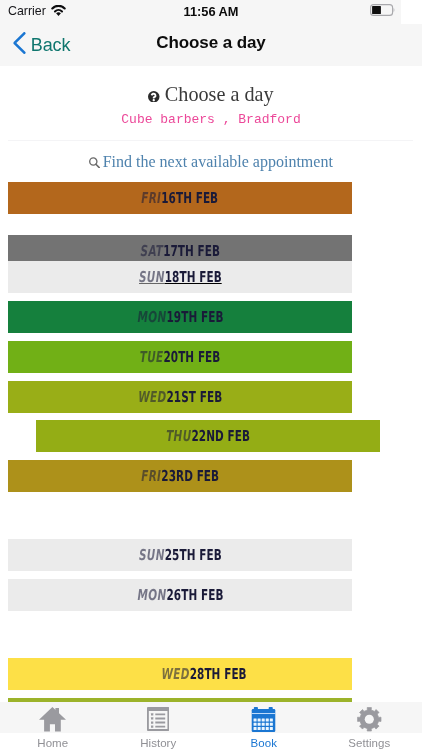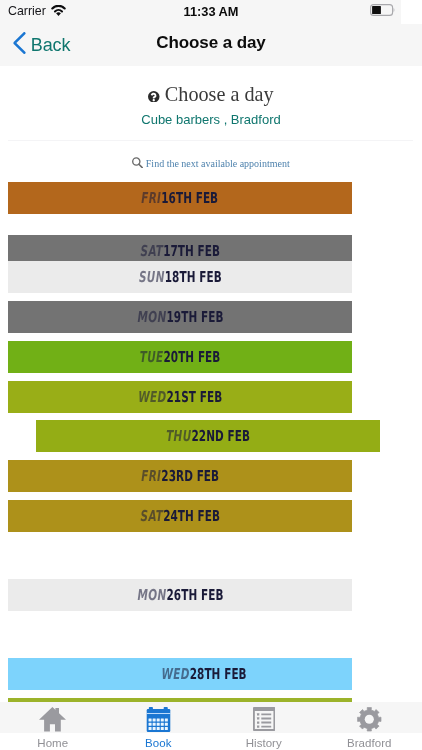--- a/index.html
+++ b/index.html
@@ -34,24 +34,24 @@
   .nav-title { position:absolute; left:0; top:9px; width:422px; text-align:center;
                font-size:17px; font-weight:bold; color:#0c0c0c; letter-spacing:-0.1px; line-height:20px; }
 
   
   .page-head { position:absolute; top:68px; left:0; width:422px; background:#fff; }
   .ph-title { position:absolute; top:15px; left:0; width:422px; text-align:center;
               font-family:"Liberation Serif", serif; font-size:20.2px; color:#3a3a3a;
               line-height:22px; white-space:nowrap; }
   .ph-title .qicon { display:inline-block; vertical-align:-1px; margin-right:5px; }
   .ph-sub { position:absolute; top:44px; left:0; width:422px; text-align:center;
-            font-family:Liberation Sans, sans-serif; font-size:13px; color:#0f766e; line-height:16px; }
+            font-family:Liberation Mono, monospace; font-size:13px; color:#ec4899; line-height:16px; }
   .ph-rule { position:absolute; top:72px; left:8px; width:405px; height:1px; background:#f4f4f6; }
   .ph-link { position:absolute; top:85px; left:0; width:422px; text-align:center; }
-  .ph-link a { font-family:"Liberation Serif", serif; font-size:10px; color:#4e82ad;
+  .ph-link a { font-family:"Liberation Serif", serif; font-size:16px; color:#4e82ad;
                text-decoration:none; white-space:nowrap; }
   .ph-link .sicon { display:inline-block; vertical-align:-1px; margin-right:2.5px; }
 
   
   .daylist { position:absolute; top:182px; left:0; width:422px; height:520px; overflow:hidden; }
   .dayrow {
     position:absolute; left:8px; width:344px; height:32px;
     display:flex; align-items:center; justify-content:center;
     will-change:transform;
   }
@@ -85,21 +85,21 @@
     <div class="sb-left">
       <span class="sb-carrier">Carrier</span>
       <span>
         <svg width="15" height="11.5" viewBox="0 0 15 11.5">
           <path d="M1.35 3.4 A8.6 8.6 0 0 1 13.65 3.4" fill="none" stroke="#0d0d0f" stroke-width="2.2" stroke-linecap="round"></path>
           <path d="M4.0 6.45 A5.0 5.0 0 0 1 11.0 6.45" fill="none" stroke="#0d0d0f" stroke-width="2.1" stroke-linecap="round"></path>
           <path d="M7.5 11.0 L5.1 8.3 a3.5 3.5 0 0 1 4.8 0 Z" fill="#0d0d0f"></path>
         </svg>
       </span>
     </div>
-    <div class="sb-time">11:33 AM</div>
+    <div class="sb-time">11:56 AM</div>
     <div class="sb-right">
       <svg width="25" height="12" viewBox="0 0 25 12">
         <rect x="0.6" y="0.6" width="22" height="10.8" rx="3" ry="3" fill="none" stroke="#a8a8ac" stroke-width="1.1"></rect>
         <rect x="2.1" y="2.0" width="8.8" height="8.0" rx="0.6" ry="0.6" fill="#0e0e0e"></rect>
         <path d="M23.6 4.0c1.0 0.4 1.0 3.6 0 4.0z" fill="#a8a8ac"></path>
       </svg>
     </div>
   </div>
 
   <div class="navbar">
@@ -133,59 +133,77 @@
     </div>
   </div>
 
   <div class="daylist">
       <div class="dayrow" style="top: 0px; background: rgb(179, 103, 28);">
         <span class="txt"><span class="dow">FRI</span><span class="dt">16TH FEB</span></span>
       </div>
       <div class="dayrow" style="top: 53px; background: #737373;">
         <span class="txt"><span class="dow">SAT</span><span class="dt">17TH FEB</span></span>
       </div>
-      <div class="dayrow" style="top: 79.4px; background: rgb(235, 235, 235);">
+      <div class="dayrow" style="top: 79.4px; background: rgb(235, 235, 235); text-decoration: underline;">
         <span class="txt"><span class="dow">SUN</span><span class="dt">18TH FEB</span></span>
       </div>
-      <div class="dayrow" style="top: 119.1px; background: #737373;">
+      <div class="dayrow" style="top: 119.1px; background: #15803d;">
         <span class="txt"><span class="dow">MON</span><span class="dt">19TH FEB</span></span>
       </div>
       <div class="dayrow" style="top: 158.8px; background: rgb(113, 176, 22);">
         <span class="txt"><span class="dow">TUE</span><span class="dt">20TH FEB</span></span>
       </div>
       <div class="dayrow" style="top: 198.5px; background: rgb(153, 174, 23);">
         <span class="txt"><span class="dow">WED</span><span class="dt">21ST FEB</span></span>
       </div>
       <div class="dayrow" style="top: 238.2px; background: rgb(148, 173, 21); margin-left: 28px;">
         <span class="txt"><span class="dow">THU</span><span class="dt">22ND FEB</span></span>
       </div>
       <div class="dayrow" style="top: 277.9px; background: rgb(173, 145, 26);">
         <span class="txt"><span class="dow">FRI</span><span class="dt">23RD FEB</span></span>
       </div>
-      <div class="dayrow" style="top: 317.6px; background: rgb(173, 145, 26);">
-        <span class="txt"><span class="dow">SAT</span><span class="dt">24TH FEB</span></span>
+      <div class="dayrow" style="top: 357.3px; background: rgb(235, 235, 235);">
+        <span class="txt"><span class="dow">SUN</span><span class="dt">25TH FEB</span></span>
       </div>
       <div class="dayrow" style="top: 397px; background: rgb(235, 235, 235);">
         <span class="txt"><span class="dow">MON</span><span class="dt">26TH FEB</span></span>
       </div>
-      <div class="dayrow" style="top: 476.4px; background: #7dd3fc; padding-left: 48px;">
+      <div class="dayrow" style="top: 476.4px; background: #fde047; padding-left: 48px;">
         <span class="txt"><span class="dow">WED</span><span class="dt">28TH FEB</span></span>
       </div>
       <div class="dayrow" style="top: 516.1px; background: rgb(156, 179, 42);"></div>
     </div>
 
   <div class="tabbar">
       <div class="tab">
         <span class="ticon">
           <svg width="27" height="24.5" viewBox="0 0 27 24.5">
             <path d="M16.4 0.9 h3.6 v6.2 l-3.6 -3.4 Z" fill="#9a9a9f"></path>
             <path d="M13.4 0 L0 12.8 h5.1 v11.7 h5.8 v-7.3 h5.1 v7.3 h5.8 V12.8 h5.2 Z" fill="#9a9a9f"></path>
           </svg>
         </span>
         <span class="tlabel">Home</span>
+      </div>
+      <div class="tab">
+        <span class="ticon">
+          <svg width="22.3" height="24" viewBox="0 0 22.3 24">
+            <path d="M0.9 0 h20.5 a0.9 0.9 0 0 1 0.9 0.9 v22.2 a0.9 0.9 0 0 1 -0.9 0.9 H0.9 A0.9 0.9 0 0 1 0 23.1 V0.9 A0.9 0.9 0 0 1 0.9 0 Z M1.85 3.9 v18.1 h18.6 V3.9 Z" fill="#9a9a9f"></path>
+            <g fill="#9a9a9f">
+              <rect x="4.0" y="6.2" width="2.3" height="2.3" rx="0.2"></rect>
+              <rect x="8.3" y="6.4" width="9.9" height="1.9" rx="0.2"></rect>
+              <rect x="4.0" y="10.3" width="2.3" height="2.3" rx="0.2"></rect>
+              <rect x="8.3" y="10.5" width="9.9" height="1.9" rx="0.2"></rect>
+              <rect x="4.0" y="14.4" width="2.3" height="2.3" rx="0.2"></rect>
+              <rect x="8.3" y="14.6" width="9.9" height="1.9" rx="0.2"></rect>
+              <rect x="4.0" y="18.5" width="2.3" height="2.3" rx="0.2"></rect>
+              <rect x="8.3" y="18.7" width="9.9" height="1.9" rx="0.2"></rect>
+            </g>
+          </svg>
+        </span>
+        <span class="tlabel">History</span>
       </div>
       <div class="tab active">
         <span class="ticon">
           <svg width="25" height="25" viewBox="0 0 24 24.6">
             <path d="M3.2 0 h2.6 a0.7 0.7 0 0 1 0.7 0.7 v2.6 h-4.0 V0.7 A0.7 0.7 0 0 1 3.2 0 Z M17.8 0 h2.6 a0.7 0.7 0 0 1 0.7 0.7 v2.6 h-4.0 V0.7 A0.7 0.7 0 0 1 17.8 0 Z" fill="#1a76d2"></path>
             <rect x="0.4" y="1.9" width="23.2" height="22.7" rx="1.2" fill="#1a76d2"></rect>
             <rect x="0.4" y="6.0" width="23.2" height="0.9" fill="#cfe6ff"></rect>
             <g fill="#eaf6ff">
               <rect x="2.2" y="11.3" width="3.0" height="3.0" rx="0.3"></rect>
               <rect x="6.2" y="11.3" width="3.0" height="3.0" rx="0.3"></rect>
@@ -202,40 +220,22 @@
               <rect x="10.2" y="19.6" width="3.0" height="3.0" rx="0.3"></rect>
               <rect x="14.2" y="19.6" width="3.0" height="3.0" rx="0.3"></rect>
               <rect x="18.2" y="19.6" width="3.0" height="3.0" rx="0.3"></rect>
             </g>
           </svg>
         </span>
         <span class="tlabel">Book</span>
       </div>
       <div class="tab">
         <span class="ticon">
-          <svg width="22.3" height="24" viewBox="0 0 22.3 24">
-            <path d="M0.9 0 h20.5 a0.9 0.9 0 0 1 0.9 0.9 v22.2 a0.9 0.9 0 0 1 -0.9 0.9 H0.9 A0.9 0.9 0 0 1 0 23.1 V0.9 A0.9 0.9 0 0 1 0.9 0 Z M1.85 3.9 v18.1 h18.6 V3.9 Z" fill="#9a9a9f"></path>
-            <g fill="#9a9a9f">
-              <rect x="4.0" y="6.2" width="2.3" height="2.3" rx="0.2"></rect>
-              <rect x="8.3" y="6.4" width="9.9" height="1.9" rx="0.2"></rect>
-              <rect x="4.0" y="10.3" width="2.3" height="2.3" rx="0.2"></rect>
-              <rect x="8.3" y="10.5" width="9.9" height="1.9" rx="0.2"></rect>
-              <rect x="4.0" y="14.4" width="2.3" height="2.3" rx="0.2"></rect>
-              <rect x="8.3" y="14.6" width="9.9" height="1.9" rx="0.2"></rect>
-              <rect x="4.0" y="18.5" width="2.3" height="2.3" rx="0.2"></rect>
-              <rect x="8.3" y="18.7" width="9.9" height="1.9" rx="0.2"></rect>
-            </g>
-          </svg>
-        </span>
-        <span class="tlabel">History</span>
-      </div>
-      <div class="tab">
-        <span class="ticon">
           <svg width="24.6" height="24.6" viewBox="0 0 24 24">
             <path d="M9.92 0.59 L14.08 0.59 L13.81 2.88 L17.17 4.27 L18.60 2.46 L21.54 5.40 L19.73 6.83 L21.12 10.19 L23.41 9.92 L23.41 14.08 L21.12 13.81 L19.73 17.17 L21.54 18.60 L18.60 21.54 L17.17 19.73 L13.81 21.12 L14.08 23.41 L9.92 23.41 L10.19 21.12 L6.83 19.73 L5.40 21.54 L2.46 18.60 L4.27 17.17 L2.88 13.81 L0.59 14.08 L0.59 9.92 L2.88 10.19 L4.27 6.83 L2.46 5.40 L5.40 2.46 L6.83 4.27 L10.19 2.88 Z" fill="#9a9a9f" stroke="#9a9a9f" stroke-width="0.7" stroke-linejoin="round"></path>
             <circle cx="12" cy="12" r="4.45" fill="#f6f6f6"></circle>
           </svg>
         </span>
-        <span class="tlabel">Bradford</span>
+        <span class="tlabel">Settings</span>
       </div>
     </div>
 
 </div>
 
 </body></html>

